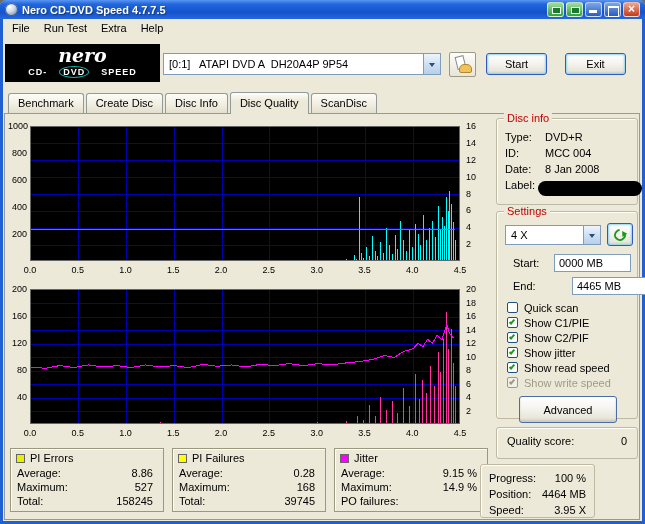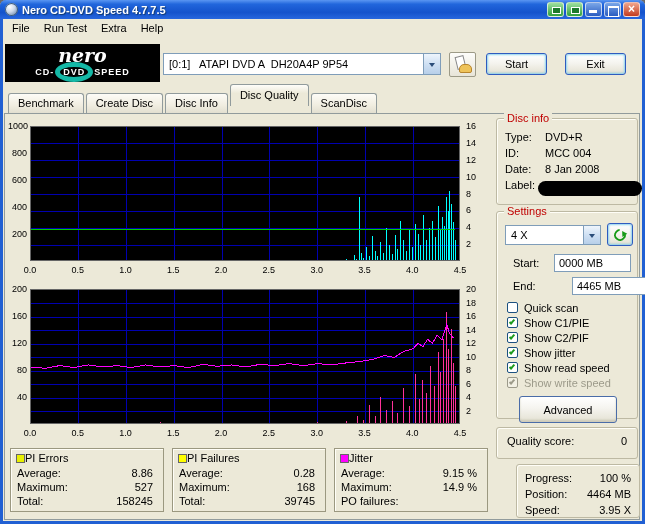--- a/index.html
+++ b/index.html
@@ -20,59 +20,59 @@
   .btn-min::after{content:"";position:absolute;left:3px;bottom:3px;width:8px;height:3px;background:#fff}
   .btn-max::after{content:"";position:absolute;left:3px;top:3px;width:9px;height:8px;border:1px solid #fff;border-top-width:2px}
   .btn-close{background:linear-gradient(#f0a58c,#c33b1e);color:#fff;font-size:12px;font-weight:bold;text-align:center;line-height:12px}
   
   .menubar{position:absolute;left:3px;top:19px;width:639px;height:18px;display:flex;align-items:center;padding-left:2px}
   .menu-item{padding:13px 7px;cursor:default}
   
   .logo{position:absolute;left:5px;top:44px;width:155px;height:38px;background:#000;color:#fff;text-align:center;overflow:hidden;padding-top:1px}
   .logo-script{display:block;font-family:"DejaVu Serif",serif;font-style:italic;font-weight:bold;font-size:19px;line-height:21px}
   .logo-sub{display:block;font-size:9px;font-weight:bold;letter-spacing:1px;line-height:13px}
-  .logo-oval{border:5px solid #14b8a6;border-radius:50%;padding:0 3px;margin:0 1px}
+  .logo-oval{border:1px solid #14b8a6;border-radius:50%;padding:0 3px;margin:0 12px}
   .drive-combo{position:absolute;left:163px;top:53px;width:278px;height:22px;background:#fff;border:1px solid #7f9db9;display:flex;align-items:center}
   .drive-text{flex:1;padding-left:5px;white-space:pre;overflow:hidden}
   .combo-btn{width:17px;height:100%;border-left:1px solid #7f9db9;background:linear-gradient(#eef5fc,#cfe0f3 50%,#b7cfe9);display:flex;align-items:center;justify-content:center}
   .tri{width:0;height:0;border:3px solid transparent;border-top:4px solid #2b4d79;margin-top:4px}
   .hand-btn{position:absolute;left:449px;top:52px;width:27px;height:25px;background:linear-gradient(#fdfdfb,#e8e5d8);border:1px solid #9c9a87;border-radius:2px}
   .hand-card{position:absolute;left:6px;top:3px;width:9px;height:13px;background:#fff;border:1px solid #888;transform:rotate(-14deg)}
   .hand-palm{position:absolute;left:9px;top:11px;width:13px;height:9px;background:#eec35a;border:1px solid #b8862e;border-radius:5px 5px 2px 2px}
   .xpbtn{background:linear-gradient(#ffffff,#f5f4ef 45%,#e8e6da 85%,#d8d5c5);border:1px solid #2f5bbf;border-radius:3px;
     display:flex;align-items:center;justify-content:center;font-size:11px;box-shadow:inset 0 0 2px 1px #8ed3ee;cursor:default}
   .start-btn{position:absolute;left:486px;top:53px;width:61px;height:22px}
   .exit-btn{position:absolute;left:565px;top:53px;width:61px;height:22px}
   
   .tabs{position:absolute;left:8px;top:92px;height:22px;display:flex;align-items:flex-end;z-index:3}
   .tab{height:20px;margin-bottom:1px;padding:0 9px;line-height:19px;border:1px solid #919b9c;border-bottom:none;border-radius:3px 3px 0 0;
     background:linear-gradient(#fdfcf7,#f0ede0 60%,#e2dfd0);margin-right:2px;cursor:default}
-  .tab.active{height:22px;margin-bottom:8px;background:linear-gradient(#fefdf9,#ece9d8 40%);line-height:21px}
+  .tab.active{height:22px;margin-bottom:0;background:linear-gradient(#fefdf9,#ece9d8 40%);line-height:21px}
   .panel{position:absolute;left:4px;top:113px;width:636px;height:407px;border:1px solid #919b9c;background:#ece9d8;z-index:1}
   
   .chart-host{position:absolute;left:8px;width:482px;height:152px;z-index:2}
   .c1{top:126px}.c2{top:289px}
   .plot{position:absolute;left:22px;top:0;border:1px solid #666;background:#000}
   .ylab{position:absolute;font-size:9px;line-height:9px}
   .ylab.left{left:0;width:19px;text-align:right}
   .ylab.right{left:458px;width:20px;text-align:left}
   .xlab{position:absolute;top:139px;width:18px;text-align:center;font-size:9px}
   
   .statbox{position:absolute;top:448px;width:154px;height:64px;border:1px solid #9b9880;background:#ece9d8;z-index:2;box-shadow:inset 1px 1px 0 #fffef7}
   .stat1{left:10px}.stat2{left:172px}.stat3{left:334px}
-  .sb-head{display:flex;align-items:center;gap:0;padding:3px 0 2px 5px}
+  .sb-head{display:flex;align-items:center;gap:5px;padding:3px 0 2px 5px}
   .sb-sq{width:9px;height:9px;border:1px solid #666;flex:none}
   .sb-row{display:flex;line-height:14px;padding:0 10px 0 6px}
   .sb-row .v{margin-left:auto}
   
   .group{position:absolute;border:1px solid #bdb9a3;border-radius:3px;background:#ece9d8;z-index:2;box-shadow:inset 1px 1px 0 #fffef7}
   .gi{left:496px;top:118px;width:142px;height:87px}
   .gs{left:496px;top:211px;width:142px;height:208px}
   .gq{left:496px;top:427px;width:142px;height:32px}
-  .gp{left:516px;top:464px;width:124px;height:54px}
+  .gp{left:480px;top:464px;width:115px;height:54px}
   .group-caption{position:absolute;left:7px;top:-7px;background:#ece9d8;padding:0 3px;color:#c00000}
   .g-rows{position:absolute;left:8px;top:12px;right:6px;display:flex;flex-direction:column;gap:4px}
   .g-row{display:flex}
   .g-row .gl{width:40px;flex:none}
   .redaction{position:absolute;left:538px;top:181px;width:104px;height:15px;background:#000;border-radius:8px;z-index:5}
   
   .speed-combo{position:absolute;left:8px;top:13px;width:96px;height:20px;background:#fff;border:1px solid #7f9db9;display:flex;align-items:center}
   .speed-text{flex:1;padding-left:5px}
   .refresh-btn{position:absolute;left:110px;top:11px;width:26px;height:23px}
   .refresh-icon{width:12px;height:12px;border:2px solid #169a16;border-radius:50%;border-top-color:transparent;position:relative;transform:rotate(40deg)}

